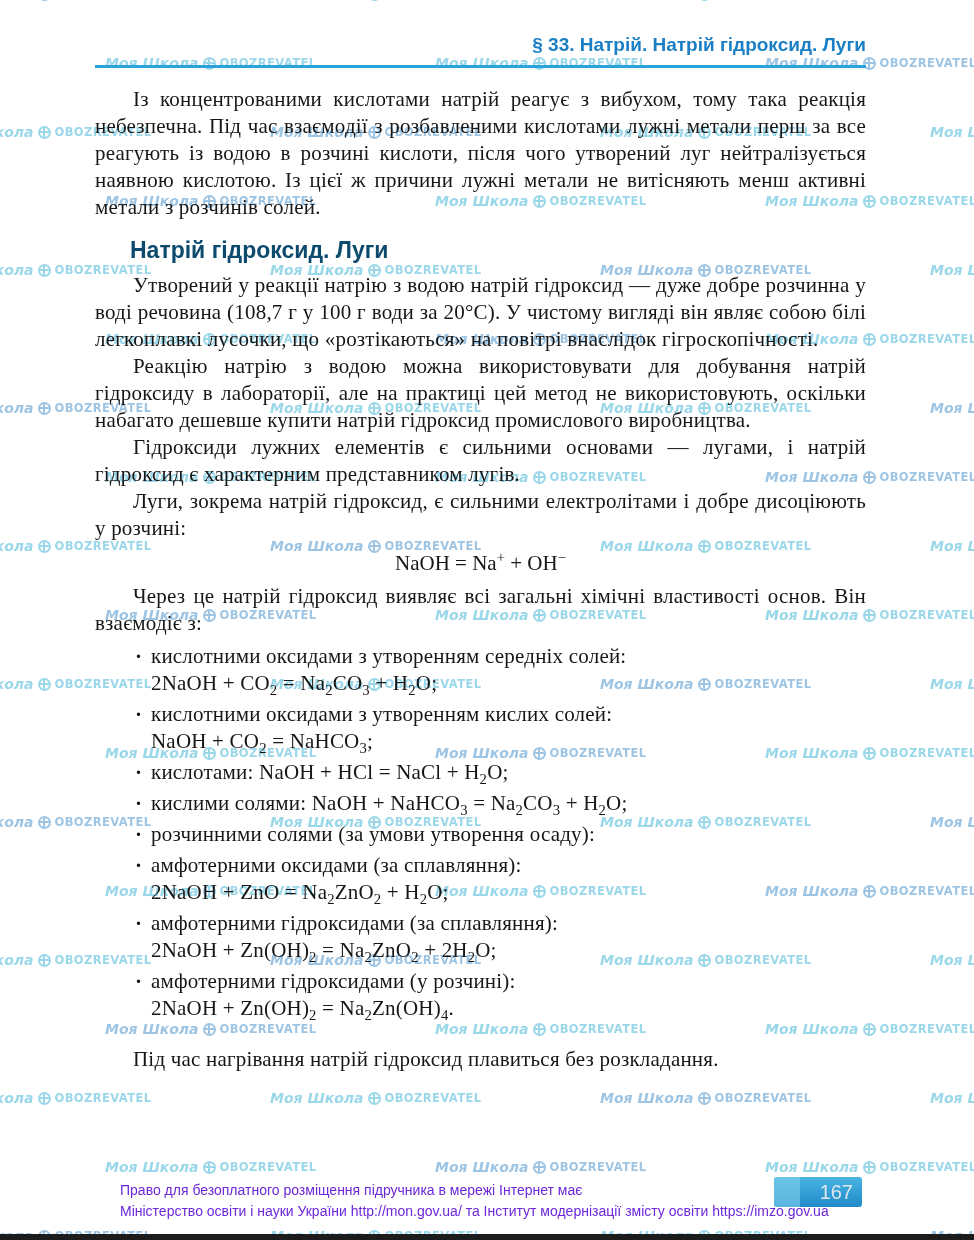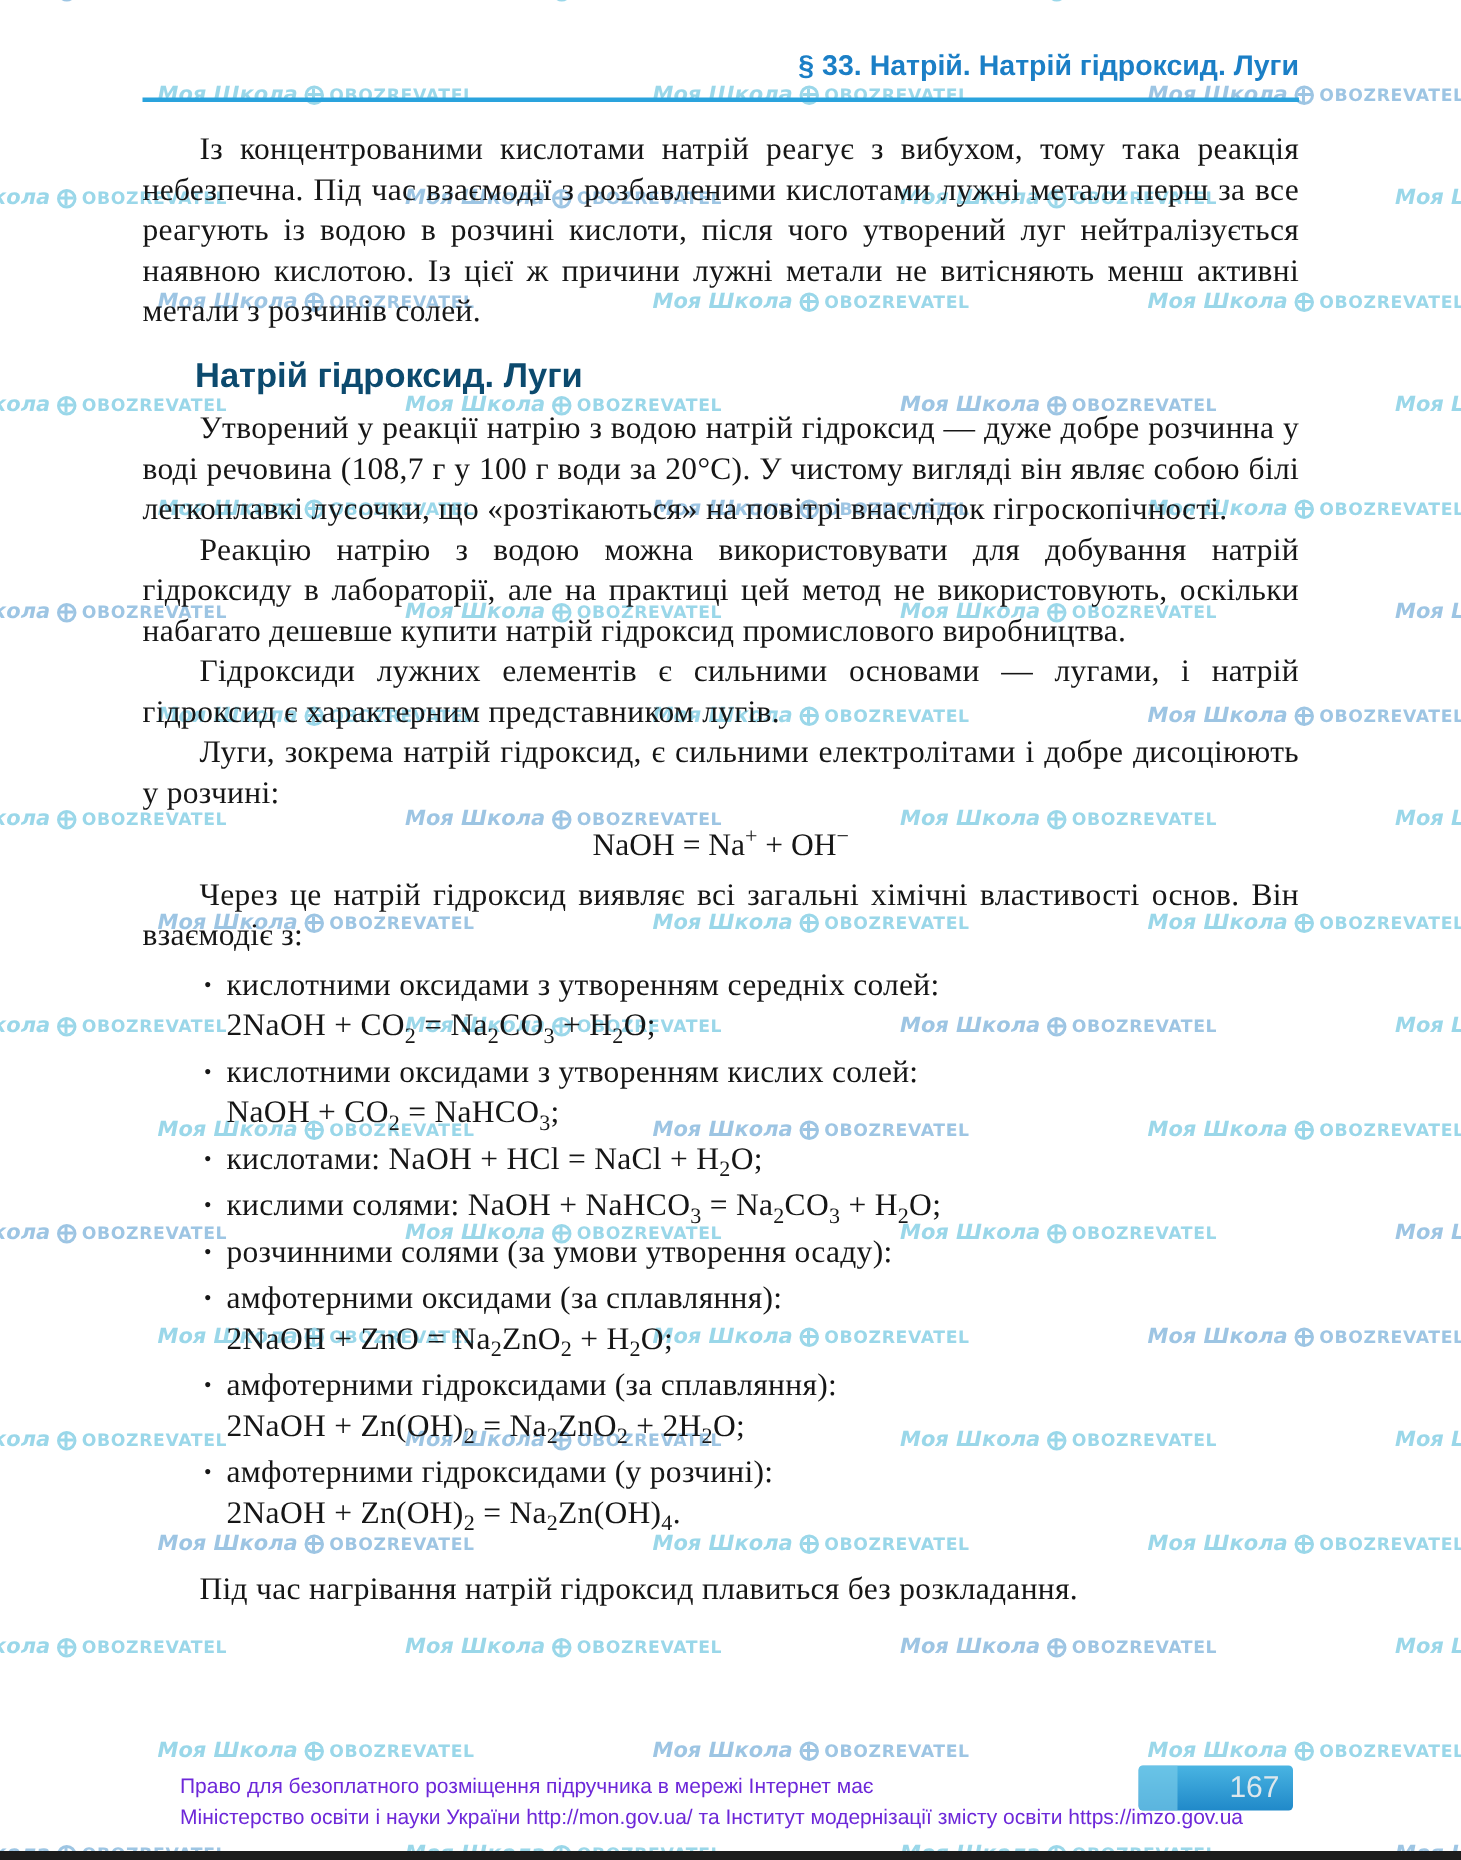--- a/index.html
+++ b/index.html
@@ -64,21 +64,21 @@
 
   
   .footer {
     position:absolute; left:120px; bottom:18px; z-index:1;
     font-family:"Liberation Sans",sans-serif; font-size:14px; line-height:1.5;
     color:#6d28d9;
   }
 
   .page-badge {
     position:absolute; right:112px; bottom:33px; z-index:2;
-    width:103px; height:30px; border-radius:3px;
+    width:88px; height:30px; border-radius:3px;
     background:linear-gradient(180deg,#49b4e2,#2089c9);
     display:flex; align-items:center; justify-content:flex-end;
     padding:0 9px; box-sizing:border-box;
     font-family:"Liberation Sans",sans-serif; font-size:20px; color:#dde7ec;
     overflow:hidden;
   }
   .page-badge::before {
     content:''; position:absolute; left:0; top:0; bottom:0; width:26px;
     background:#7bcdea; opacity:0.65; border-radius:3px 0 0 3px;
   }

